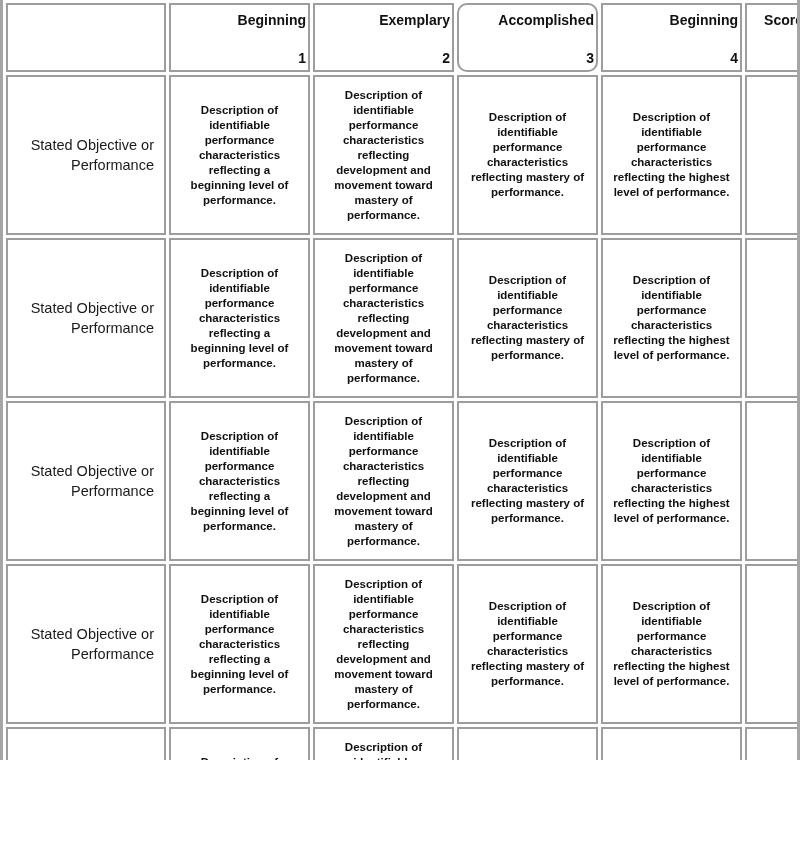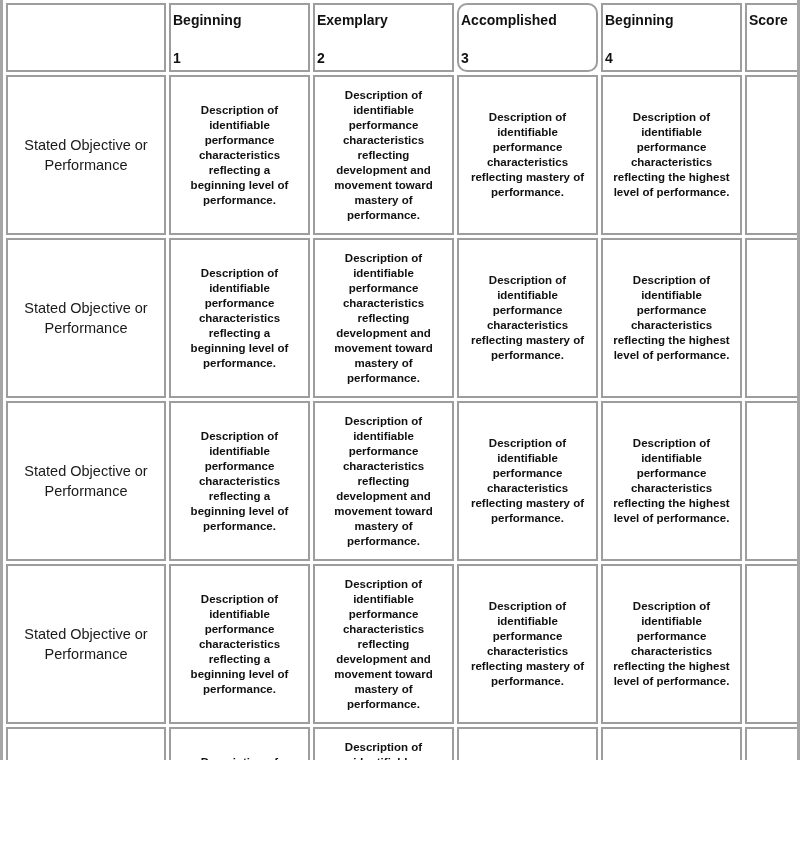--- a/index.html
+++ b/index.html
@@ -74,21 +74,21 @@
   }
 
   
   col.c-obj   { width: 160px; }
   col.c-lvl   { width: 141px; }
   col.c-score { width: 62px; }
 
   
   tr.head td {
     height: 66px;
-    text-align: left;
+    text-align: right;
     padding: 4px 2px 4px 2px;
     vertical-align: top;
   }
   td.head-blank { background: #ffffff; }
   td.head-beginning   { background: #fd9a9a; }
   td.head-developing  { background: #fccb92; }
   td.head-accomplished{ background: #fdfbcf; border-radius: 10px; }
   td.head-exemplary   { background: #ccf2cc; }
   td.head-score       { background: #ffffff; }
 
@@ -107,21 +107,21 @@
     color: #111111;
     line-height: 16px;
     margin-top: 22px;
   }
 
   
   tr.body-row td { height: 160px; }
 
   td.obj-cell {
     background: #cccccc;
-    text-align: center;
+    text-align: right;
     font-size: 14.5px;
     line-height: 20px;
     color: #1a1a1a;
     font-weight: 400;
   }
   td.desc-cell {
     background: #ffffff;
     text-align: center;
     font-size: 11.5px;
     line-height: 15px;

